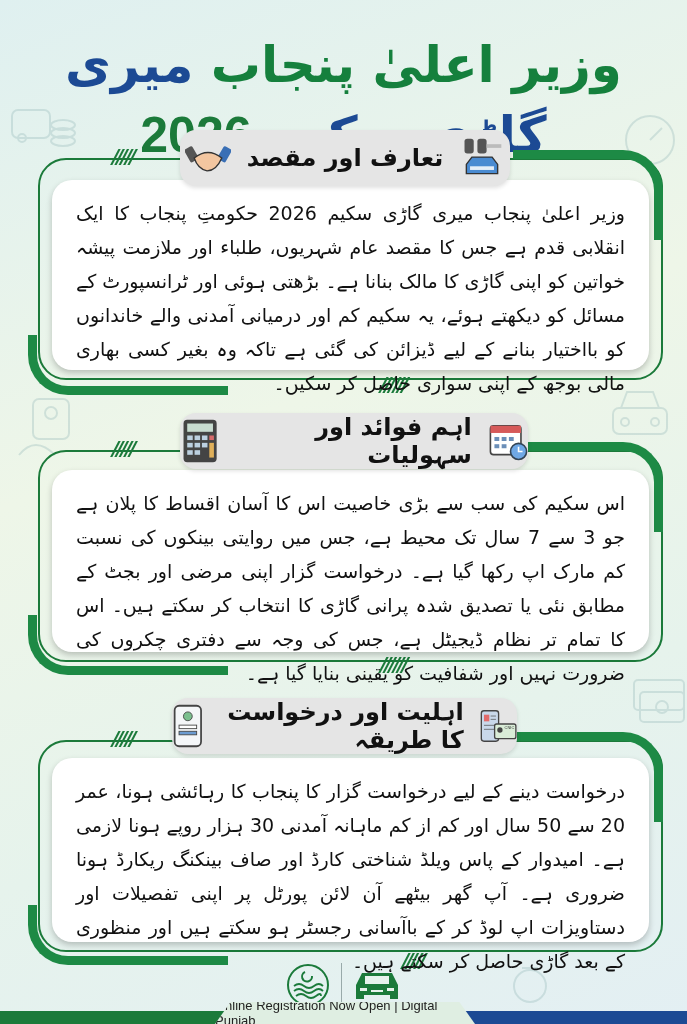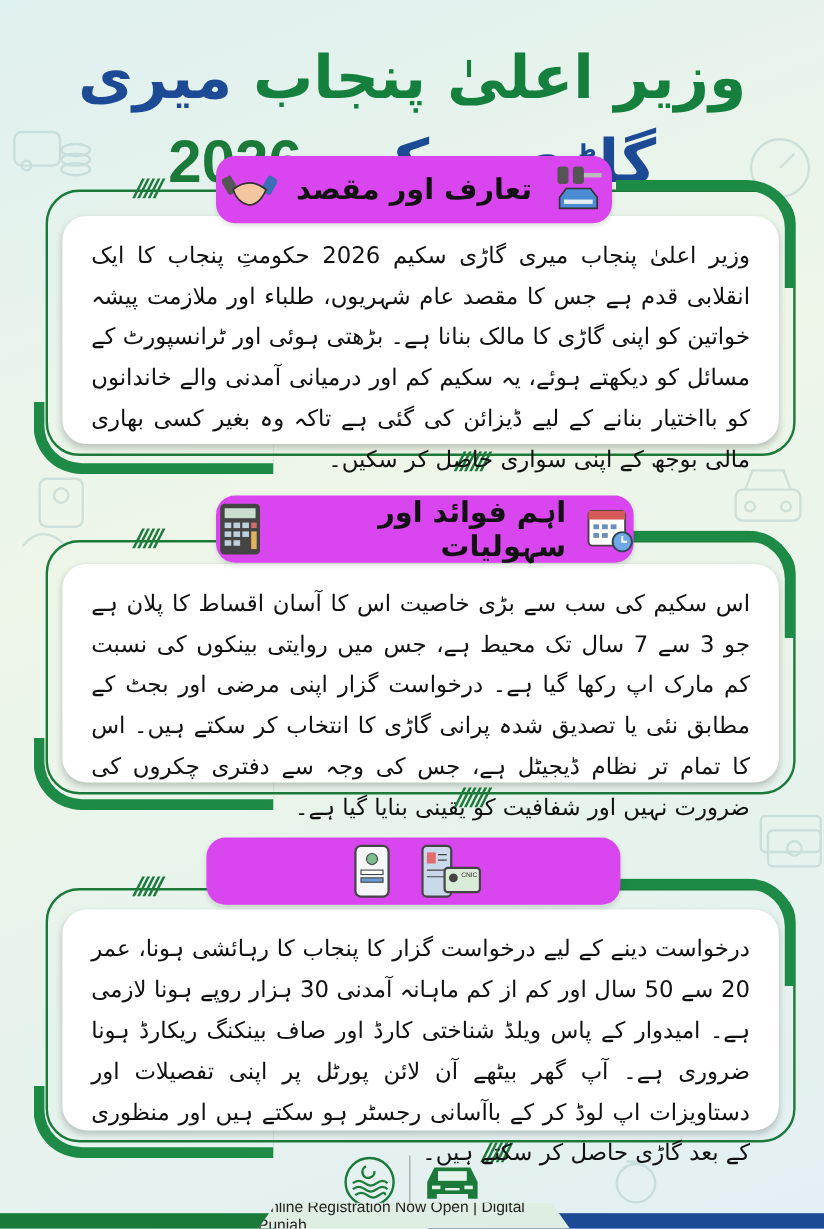--- a/index.html
+++ b/index.html
@@ -39,21 +39,21 @@
   .card {
     position: absolute; left: 52px; width: 597px; background: #ffffff;
     border-radius: 20px; box-shadow: 0 3px 6px rgba(0,0,0,0.22);
     padding: 16px 24px 12px 24px;
     direction: rtl; text-align: justify;
     font-size: 19px; line-height: 34px; color: #111;
     font-family: "DejaVu Sans", sans-serif;
   }
   .card p { text-align-last: right; }
   .header-pill {
-    position: absolute; height: 56px; background: #d946ef; border-radius: 16px;
+    position: absolute; height: 56px; background: #e5e5e5; border-radius: 16px;
     display: flex; align-items: center; justify-content: center; gap: 16px;
     box-shadow: 0 2px 4px rgba(0,0,0,0.12);
   }
   .header-pill .label {
     font-size: 24px; font-weight: bold; color: #111; direction: rtl;
     font-family: "DejaVu Sans", sans-serif;
   }
   .ico { width: 46px; height: 46px; display: inline-block; }
   .hline { position: absolute; height: 2px; background: #1b7a3a; }
 
@@ -189,20 +189,21 @@
   <div class="card" style="top:758px;height:184px;">
     <p>درخواست دینے کے لیے درخواست گزار کا پنجاب کا رہائشی ہونا، عمر 20 سے 50 سال اور کم از کم ماہانہ آمدنی 30 ہزار روپے ہونا لازمی ہے۔ امیدوار کے پاس ویلڈ شناختی کارڈ اور صاف بینکنگ ریکارڈ ہونا ضروری ہے۔ آپ گھر بیٹھے آن لائن پورٹل پر اپنی تفصیلات اور دستاویزات اپ لوڈ کر کے باآسانی رجسٹر ہو سکتے ہیں اور منظوری کے بعد گاڑی حاصل کر سکتے ہیں۔</p>
   </div>
   <div class="header-pill" style="left:172px;top:698px;width:345px;">
     <svg class="ico" viewBox="0 0 36 50">
       <rect x="3" y="2" width="30" height="46" rx="5" fill="#f4f6f8" stroke="#444" stroke-width="2"></rect>
       <circle cx="18" cy="14" r="5" fill="#7bbf8e" stroke="#444"></circle>
       <rect x="8" y="24" width="20" height="4" fill="#fff" stroke="#444"></rect>
       <rect x="8" y="31" width="20" height="4" fill="#6b9bd1" stroke="#444"></rect>
     </svg>
+    <span class="label">اہلیت اور درخواست کا طریقہ</span>
     <svg class="ico" viewBox="0 0 56 50" style="width:54px">
       <rect x="2" y="2" width="26" height="46" rx="4" fill="#c9d8ea" stroke="#444" stroke-width="2"></rect>
       <rect x="6" y="8" width="8" height="10" fill="#e26b6b"></rect>
       <g stroke="#444">
           <line x1="16" y1="10" x2="24" y2="10"></line>
           <line x1="16" y1="15" x2="24" y2="15"></line>
           <line x1="6" y1="24" x2="24" y2="24"></line>
           <line x1="6" y1="30" x2="24" y2="30"></line>
         </g>
       <rect x="22" y="22" width="32" height="22" rx="3" fill="#d9ecd7" stroke="#444" stroke-width="2"></rect>

